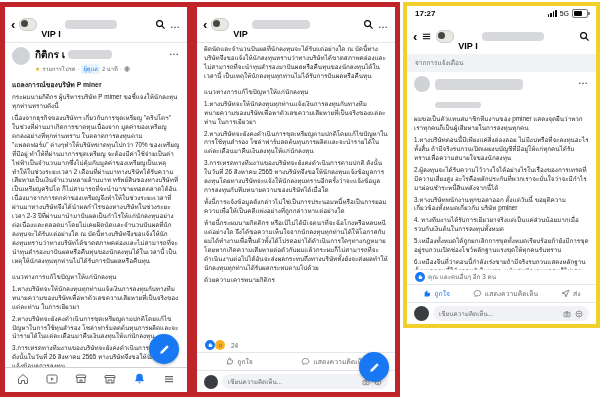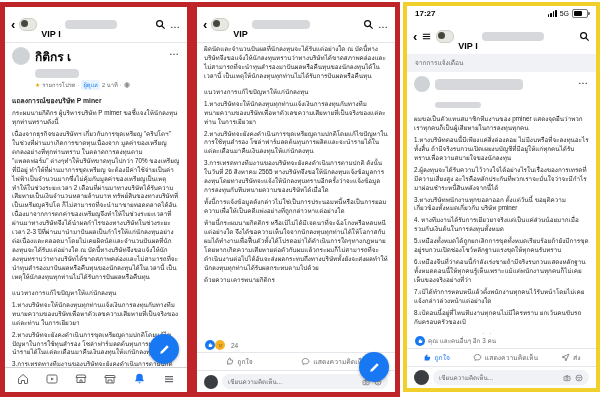--- a/index.html
+++ b/index.html
@@ -1,21 +1,21 @@
 <!DOCTYPE html>
 <html><head>
 <meta charset="utf-8">
 <style>
   html,body{margin:0;padding:0;}
   body{width:600px;height:400px;position:relative;background:#ffffff;
        font-family:"Liberation Sans","DejaVu Sans",sans-serif;color:#1c1e21;overflow:hidden;}
   .panel{position:absolute;top:2px;background:#fff;box-sizing:border-box;overflow:hidden;display:flex;flex-direction:column;}
   #panel-left{left:0;width:192px;height:395px;border:5px solid #bf2528;}
   #panel-mid{left:192px;width:208px;height:395px;border:5px solid #bf2528;}
-  #panel-right{left:403px;width:197px;height:390px;border:4px solid #f1d02b;background:#f0f2f5;}
+  #panel-right{left:403px;width:197px;height:326px;border:4px solid #f1d02b;background:#f0f2f5;}
   
   .hdr{display:flex;align-items:center;gap:4px;padding:3px 6px;background:#fff;flex:0 0 auto;}
   .chev{font-size:13px;font-weight:bold;color:#050505;line-height:1;}
   .logo{width:16px;height:11px;border-radius:6px;background:#e8e8e3;border:1px solid #cfcfc8;position:relative;flex:0 0 auto;}
   .logo::before{content:"";position:absolute;left:1px;top:1px;width:7px;height:7px;border-radius:50%;background:#44483f;}
   .hdr-title{font-size:9px;font-weight:bold;color:#050505;white-space:nowrap;margin-top:19px;}
   .blur{background:#d6d8dc;border-radius:4px;display:inline-block;height:9px;}
   .spacer{flex:1;}
   .dots{font-size:10px;color:#050505;letter-spacing:1px;line-height:1;}
   .divider{height:1px;background:#e4e6eb;flex:0 0 auto;}
@@ -31,21 +31,21 @@
   .net{font-size:7px;color:#050505;margin-right:3px;}
   .batt{width:14px;height:7px;border:1px solid #777;border-radius:2px;position:relative;}
   .batt::after{content:"";position:absolute;left:1px;top:1px;bottom:1px;width:8px;background:#050505;border-radius:1px;}
   .batt::before{content:"";position:absolute;right:-3px;top:2px;width:2px;height:3px;background:#777;border-radius:0 1px 1px 0;}
   
   .fab{position:absolute;width:30px;height:30px;border-radius:50%;background:#1877f2;display:flex;align-items:center;justify-content:center;box-shadow:0 1px 3px rgba(0,0,0,.3);}
   
   .author-row{display:flex;align-items:flex-start;gap:5px;padding:4px 7px 1px 7px;}
   .avatar{width:18px;height:18px;border-radius:50%;background:#cfd2d6;flex:0 0 auto;position:relative;}
   .avatar.photo{background:#3a3d42;}
-  .author-name{font-size:12px;font-weight:bold;color:#050505;display:flex;gap:3px;flex-direction:column;}
+  .author-name{font-size:10px;font-weight:bold;color:#050505;display:flex;align-items:center;gap:3px;}
   .meta-line{display:flex;align-items:center;gap:2px;margin-top:2px;font-size:5.8px;color:#65676b;}
   .badge-admin{background:#e7f3ff;color:#1877f2;border-radius:2px;padding:0 2px;}
   .post-title{font-size:6.8px;font-weight:bold;padding:4px 7px 1px 7px;}
   .navbar{flex:0 0 auto;border-top:1px solid #ced0d4;display:flex;align-items:center;justify-content:space-around;padding:3px 4px;background:#fff;}
   
   .react-row{display:flex;align-items:center;gap:3px;padding:2px 8px;flex:0 0 auto;}
   .pill-emoji{width:10px;height:10px;border-radius:50%;display:inline-flex;align-items:center;justify-content:center;}
   .pill-like{background:#1877f2;margin-right:-3px;z-index:2;}
   .pill-sad{background:#f7b125;z-index:1;}
   .react-count{font-size:6.5px;color:#65676b;margin-left:3px;}

